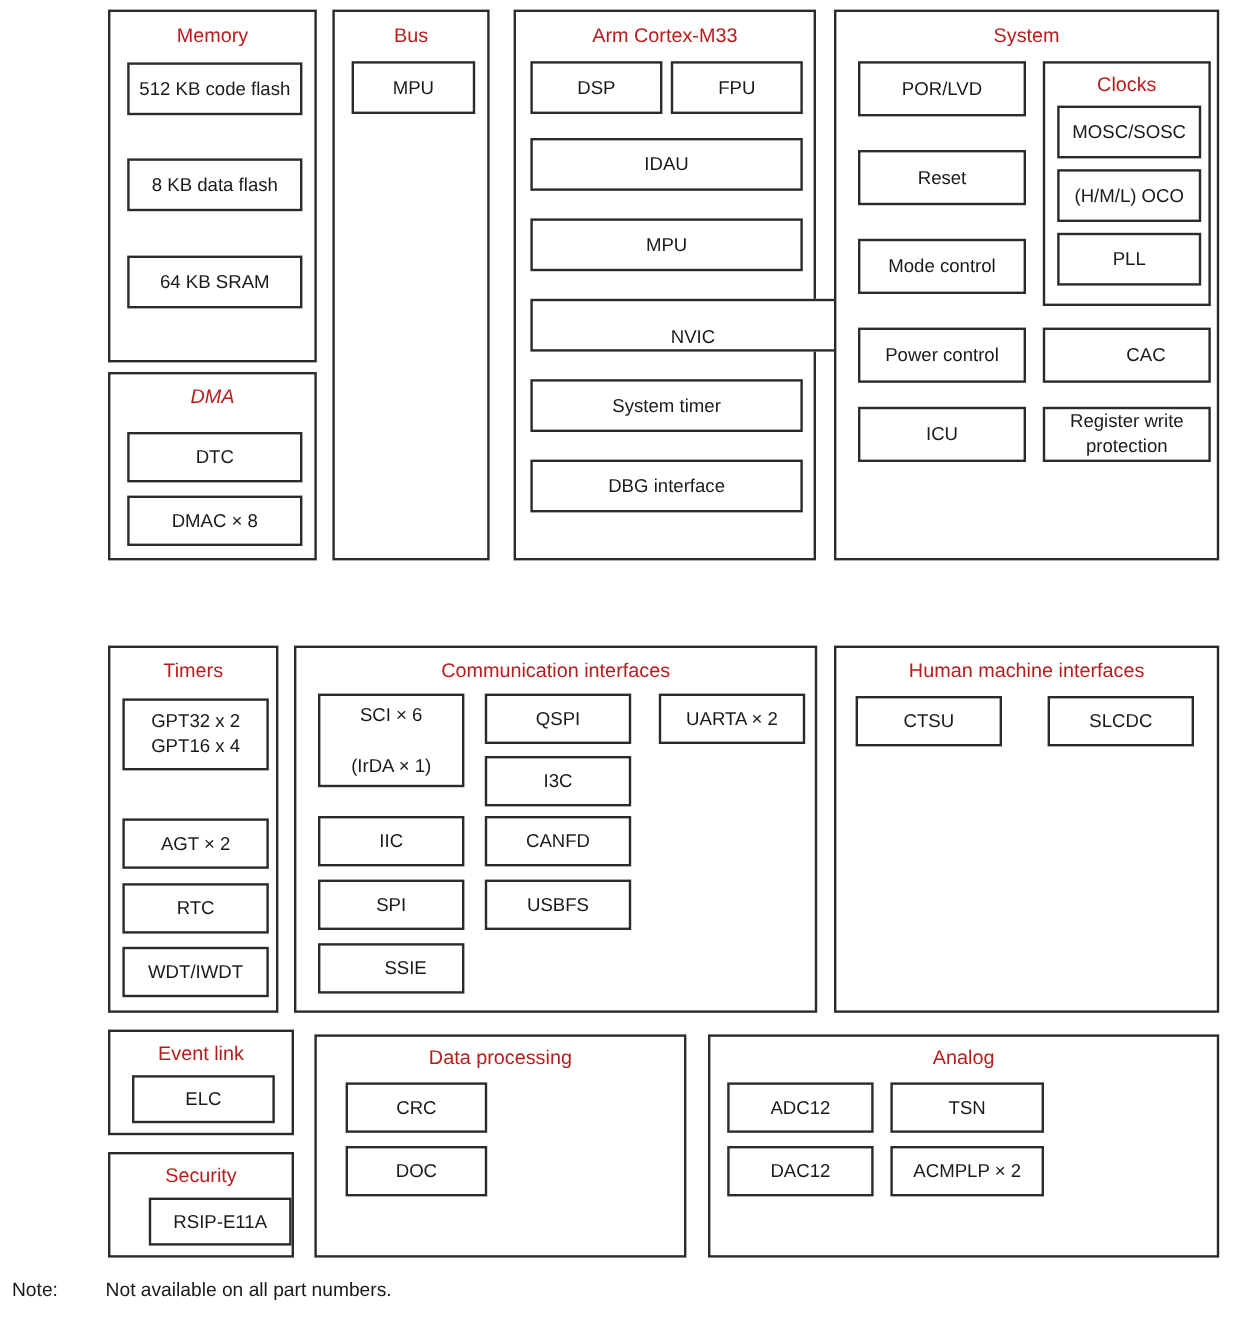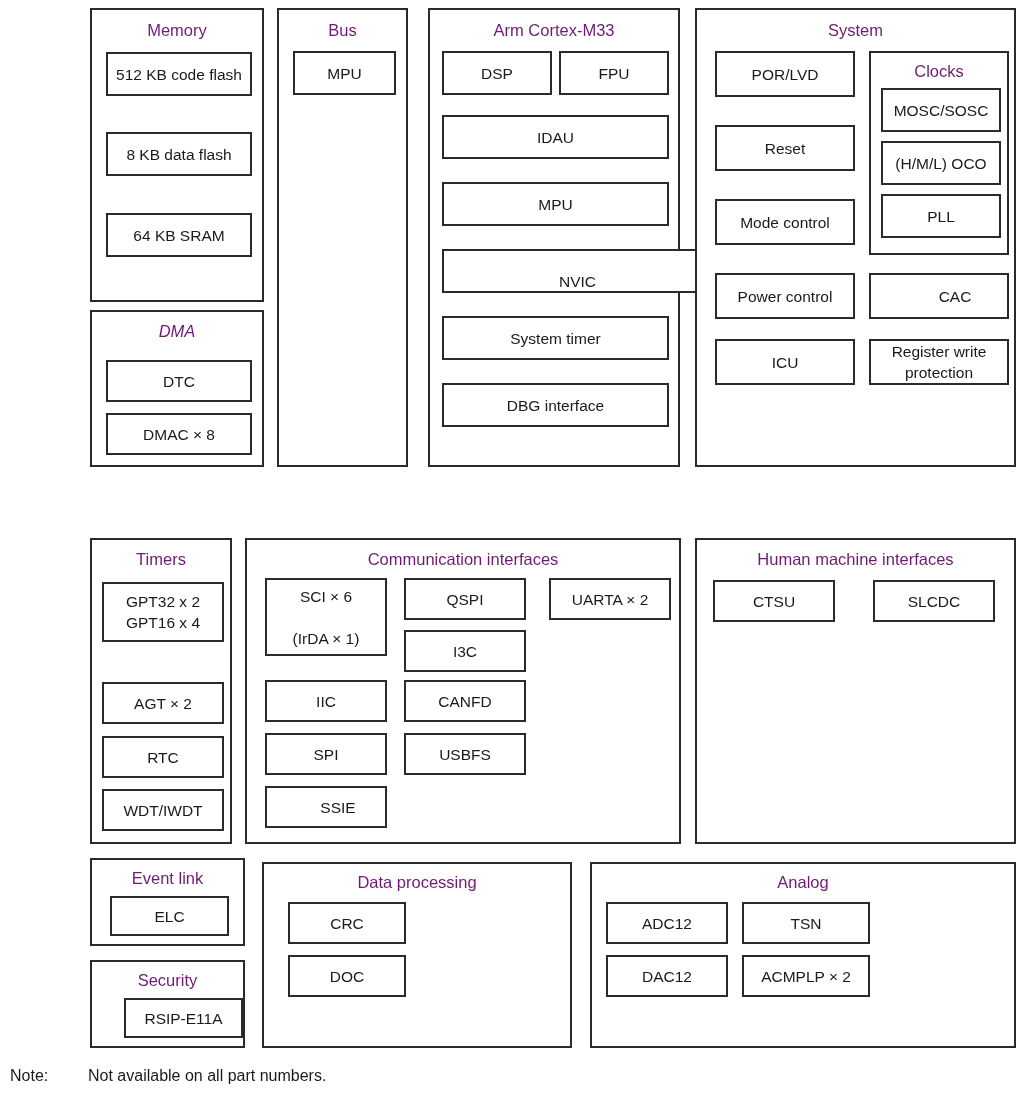--- a/index.html
+++ b/index.html
@@ -19,21 +19,21 @@
     border:2px solid #2b2b2b;
     background:#ffffff;
     box-sizing:border-box;
   }
   .grp > .grp-title{
     position:absolute;
     left:0;right:0;
     text-align:center;
     font-size:16.5px;
     line-height:20px;
-    color:#701a75;
+    color:#b91c1c;
     white-space:nowrap;
   }
   .blk{
     position:absolute;
     border:2px solid #2b2b2b;
     background:#ffffff;
     box-sizing:border-box;
     display:flex;
     align-items:center;
     justify-content:center;

